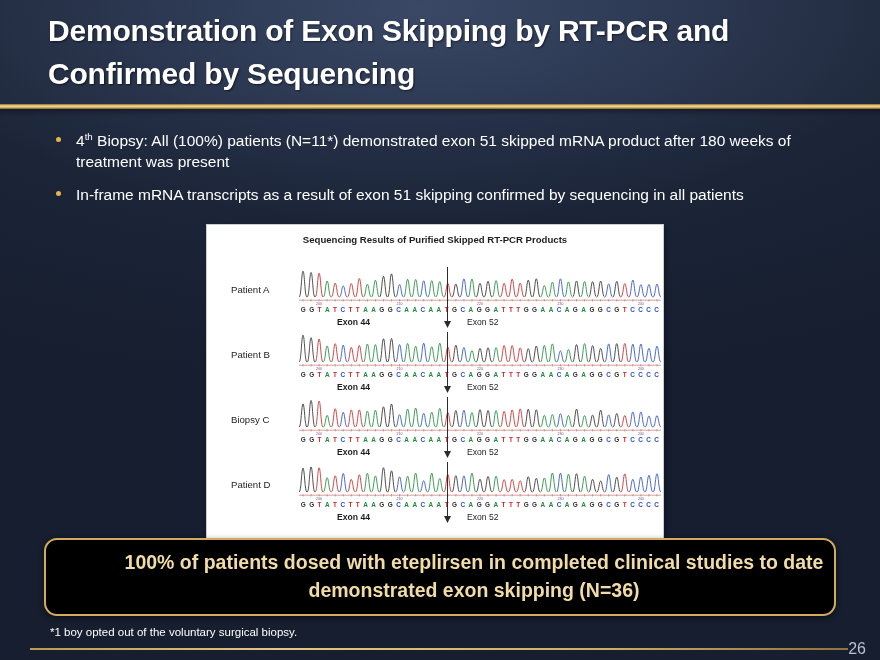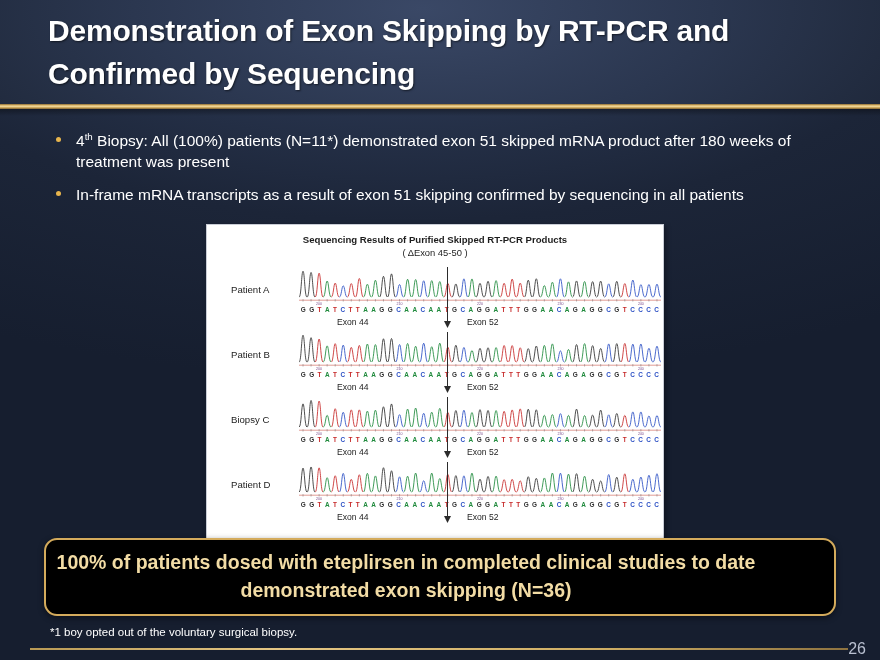--- a/index.html
+++ b/index.html
@@ -192,20 +192,21 @@
   .b-C { color: #2a4fc4; }
   .b-G { color: #2f2f2f; }
   .b-T { color: #c62828; }
 
   .exon-left {
     position: absolute;
     left: 118px;
     top: 54px;
     color: #1d1d1d;
     font-size: 8.6px;
+    font-weight: bold;
   }
   .exon-right {
     position: absolute;
     left: 248px;
     top: 54px;
     color: #1d1d1d;
     font-size: 8.6px;
   }
 
   .junction-line {
@@ -230,21 +231,21 @@
     position: absolute;
     left: 44px;
     top: 538px;
     width: 792px;
     height: 78px;
     background: #000000;
     border: 2.5px solid #d4ab5c;
     border-radius: 13px;
     display: flex;
     align-items: center;
-    justify-content: flex-start;
+    justify-content: flex-end;
     box-shadow: 0 2px 6px rgba(0,0,0,0.45);
   }
   .callout-text {
     color: #f2dca5;
     font-size: 19.5px;
     font-weight: bold;
     text-align: center;
     line-height: 1.42;
     width: 720px;
   }
@@ -292,21 +293,20 @@
       <span>4</span><sup>th</sup><span> Biopsy: All (100%) patients (N=11*) demonstrated exon 51 skipped mRNA product after 180 weeks of treatment was present</span>
     </div>
     <div class="bullet">
       <span class="dot"></span>
       <span>In-frame mRNA transcripts as a result of exon 51 skipping confirmed by sequencing in all patients</span>
     </div>
   </div>
 
   <div class="figure-panel">
     <div class="fig-title">Sequencing Results of Purified Skipped RT-PCR Products</div>
-    <div class="fig-subtitle">( ΔExon 45-50 )</div>
 
     <div class="trace-rows">
 
       <div class="trace-row">
         <div class="patient-label">Patient A</div>
         <div class="chromatogram">
             <svg viewBox="0 0 362 34" preserveAspectRatio="none">
               <path d="M0.16,30 C2.28,30 2.48,4.22 4.02,4.22 C5.57,4.22 5.76,30 7.88,30" fill="none" stroke="#2f2f2f" stroke-width="0.85"></path>
               <path d="M8.21,30 C10.33,30 10.52,5.45 12.07,5.45 C13.61,5.45 13.80,30 15.93,30" fill="none" stroke="#2f2f2f" stroke-width="0.85"></path>
               <path d="M16.25,30 C18.37,30 18.57,6.21 20.11,6.21 C21.66,6.21 21.85,30 23.97,30" fill="none" stroke="#c62828" stroke-width="0.85"></path>

